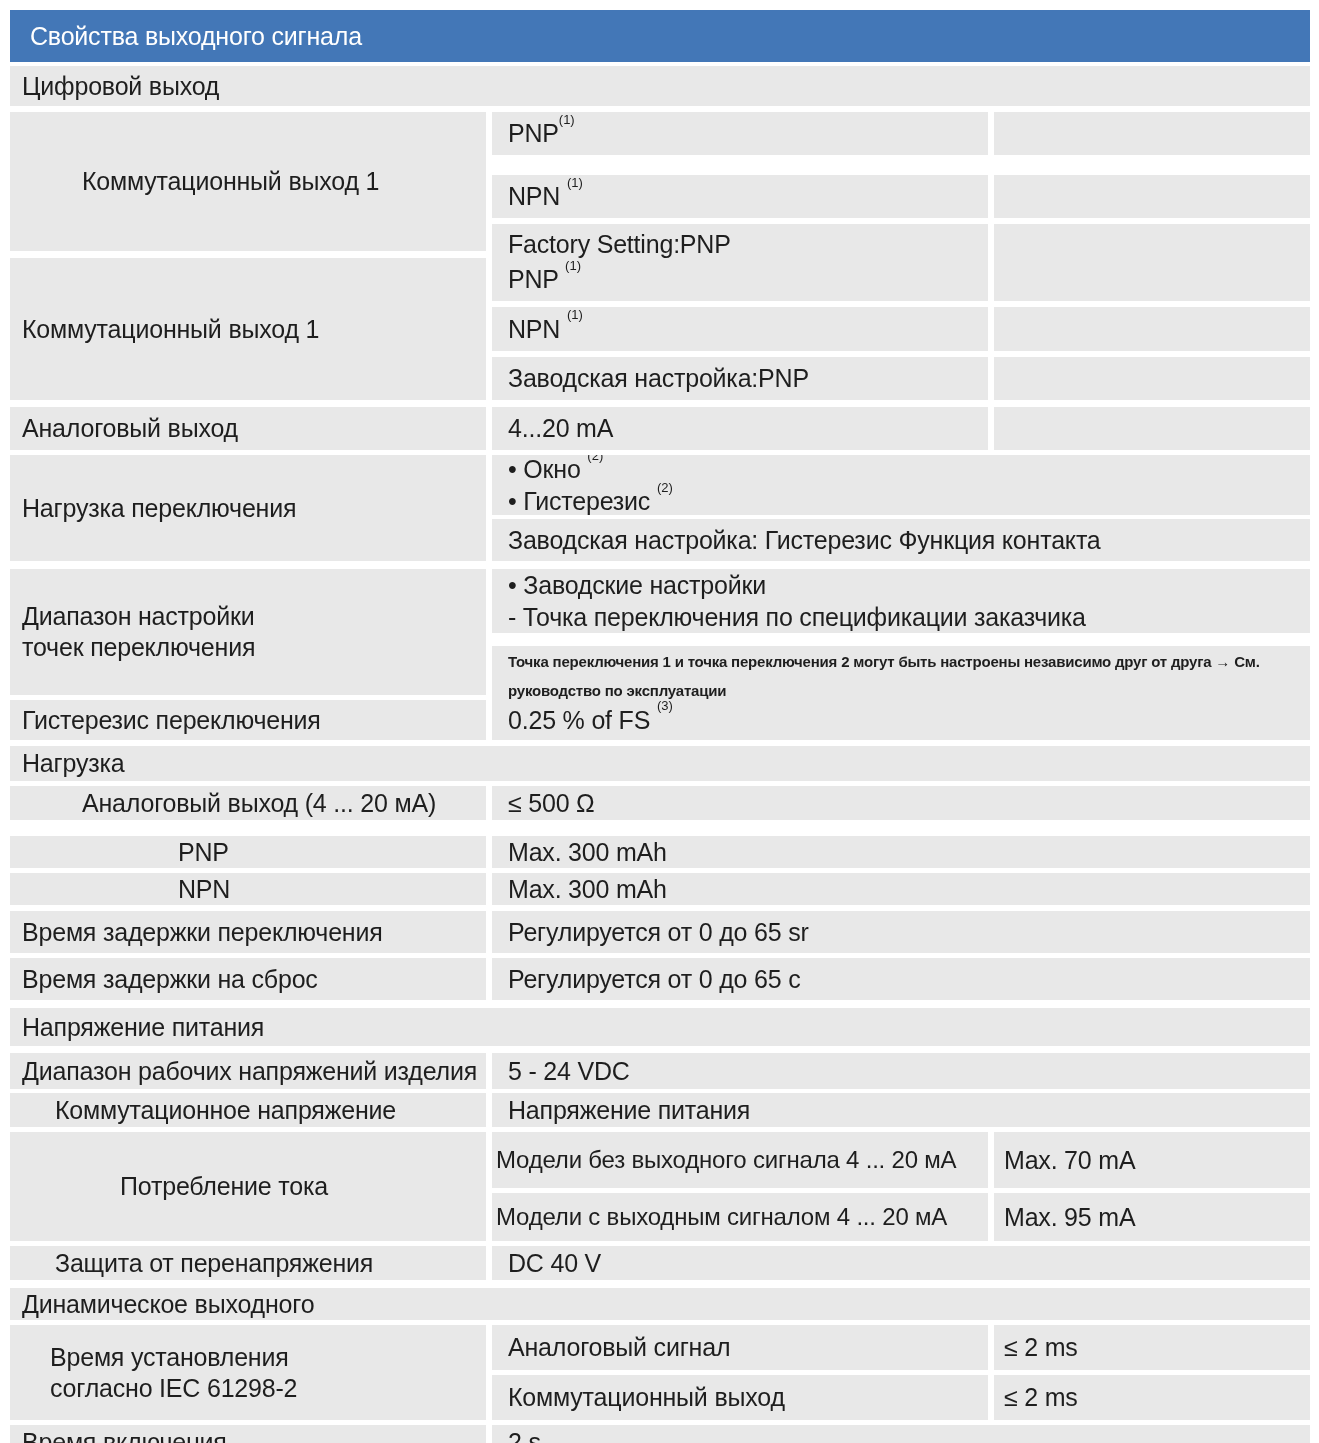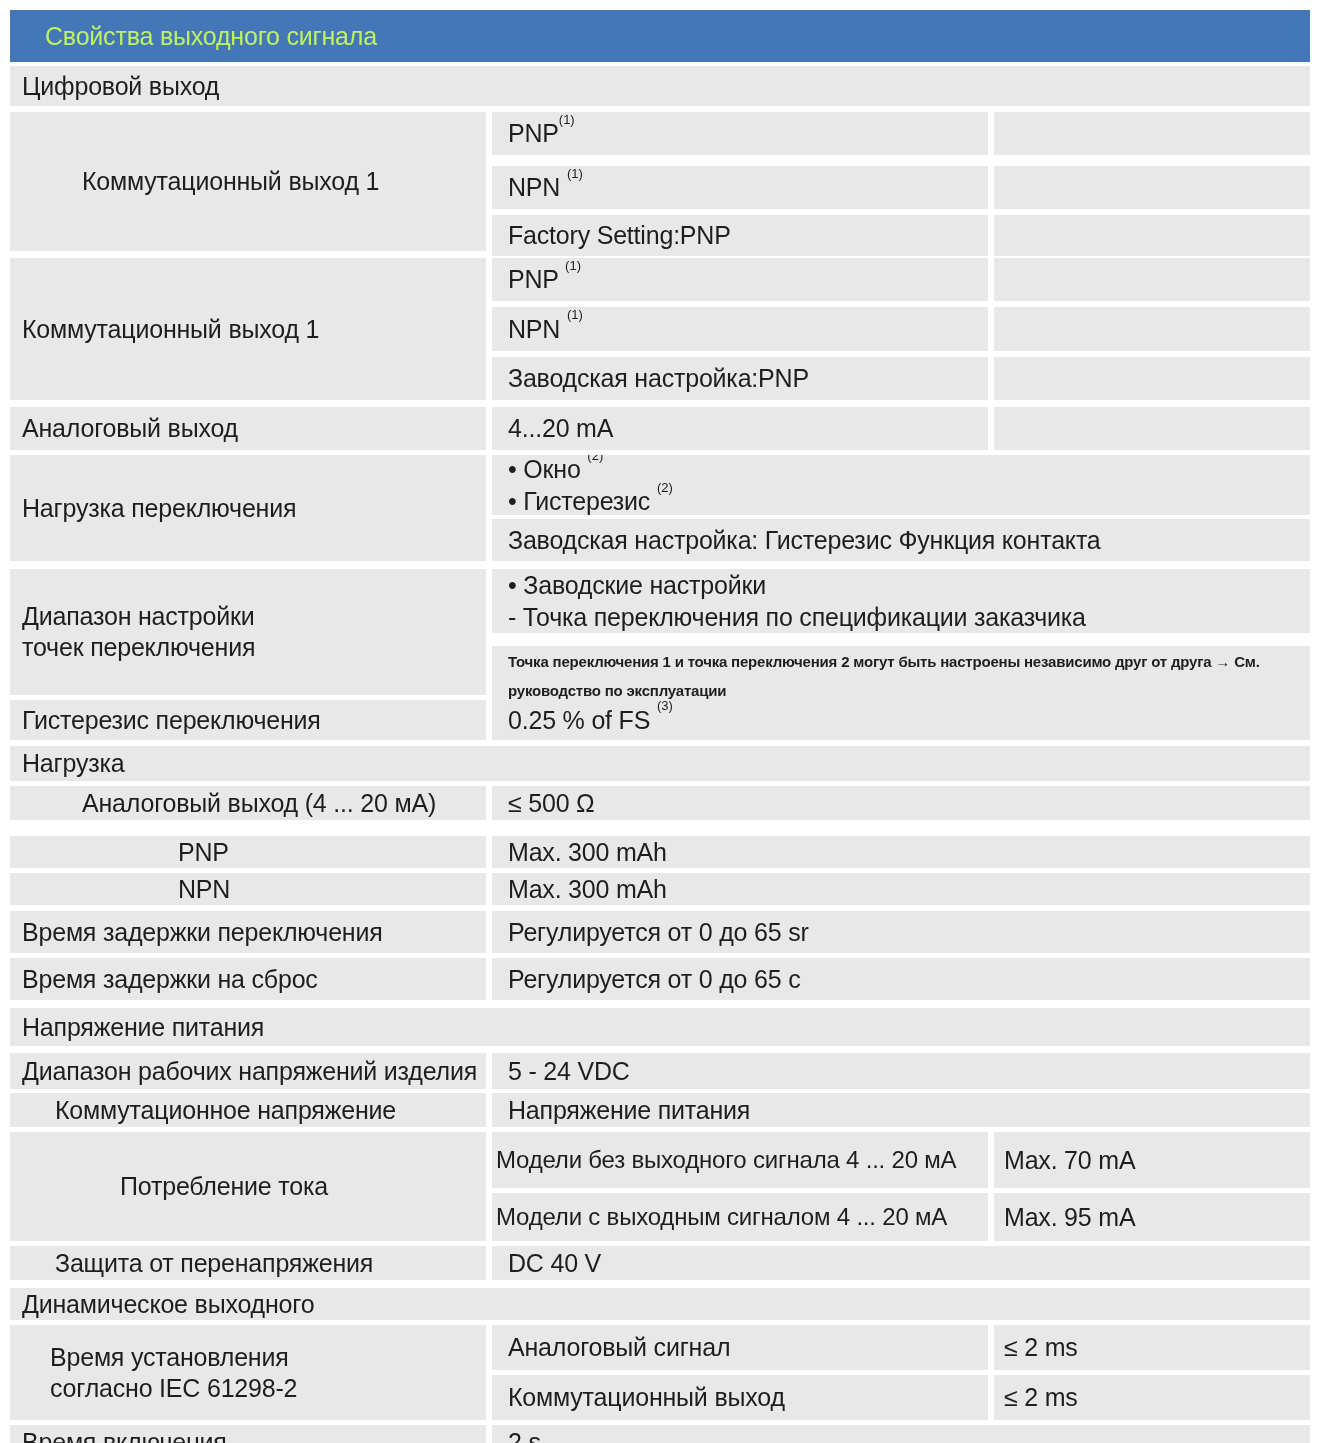--- a/index.html
+++ b/index.html
@@ -1,20 +1,20 @@
 <!DOCTYPE html>
 <html><head>
 <meta charset="utf-8">
 <style>
   html,body{margin:0;padding:0;background:#ffffff;}
   .page{width:1319px;height:1443px;box-sizing:border-box;padding:10px 9px 0 10px;overflow:hidden;
         background:#ffffff;font-family:"Liberation Sans",sans-serif;color:#1e1e1e;
         font-size:25px;letter-spacing:-0.2px;}
-  .titlebar{height:52px;background:#4377b7;color:#bef264;display:flex;align-items:center;
-            padding-left:35px;box-sizing:border-box;margin-bottom:4px;}
+  .titlebar{height:52px;background:#4377b7;color:#ffffff;display:flex;align-items:center;
+            padding-left:20px;box-sizing:border-box;margin-bottom:4px;}
   .sec{background:#e8e8e8;display:flex;align-items:center;padding-left:12px;box-sizing:border-box;}
   .trow{display:flex;align-items:stretch;}
   .cell{background:#e8e8e8;display:flex;align-items:center;overflow:hidden;box-sizing:border-box;}
   .lbl{width:476px;flex:none;padding-left:12px;}
   .val{flex:1 1 auto;margin-left:6px;padding-left:16px;}
   .v3{width:316px;flex:none;margin-left:6px;padding-left:10px;}
   .vals{flex:1 1 auto;display:flex;flex-direction:column;min-width:0;}
   .vrow{display:flex;flex:none;align-items:stretch;}
   .ml{flex-direction:column;align-items:flex-start;justify-content:center;}
   .ml > span{display:block;line-height:32px;white-space:nowrap;}
@@ -42,21 +42,21 @@
 
   <div class="sec" style="height:40px;margin-bottom:6px;">
     <span>Цифровой выход</span>
   </div>
 
   <div class="trow" style="height:139px;margin-bottom:7px;">
     <div class="cell lbl pl72">
       <span>Коммутационный выход 1</span>
     </div>
     <div class="vals">
-      <div class="vrow" style="height:43px;margin-bottom:11px;">
+      <div class="vrow" style="height:43px;margin-bottom:20px;">
         <div class="cell val nw">
             <span><span>PNP</span><sup>(1)</sup></span>
           </div>
         <div class="cell v3"></div>
       </div>
       <div class="vrow" style="height:43px;margin-bottom:6px;">
         <div class="cell val nw">
             <span><span>NPN </span><sup>(1)</sup></span>
           </div>
         <div class="cell v3"></div>

